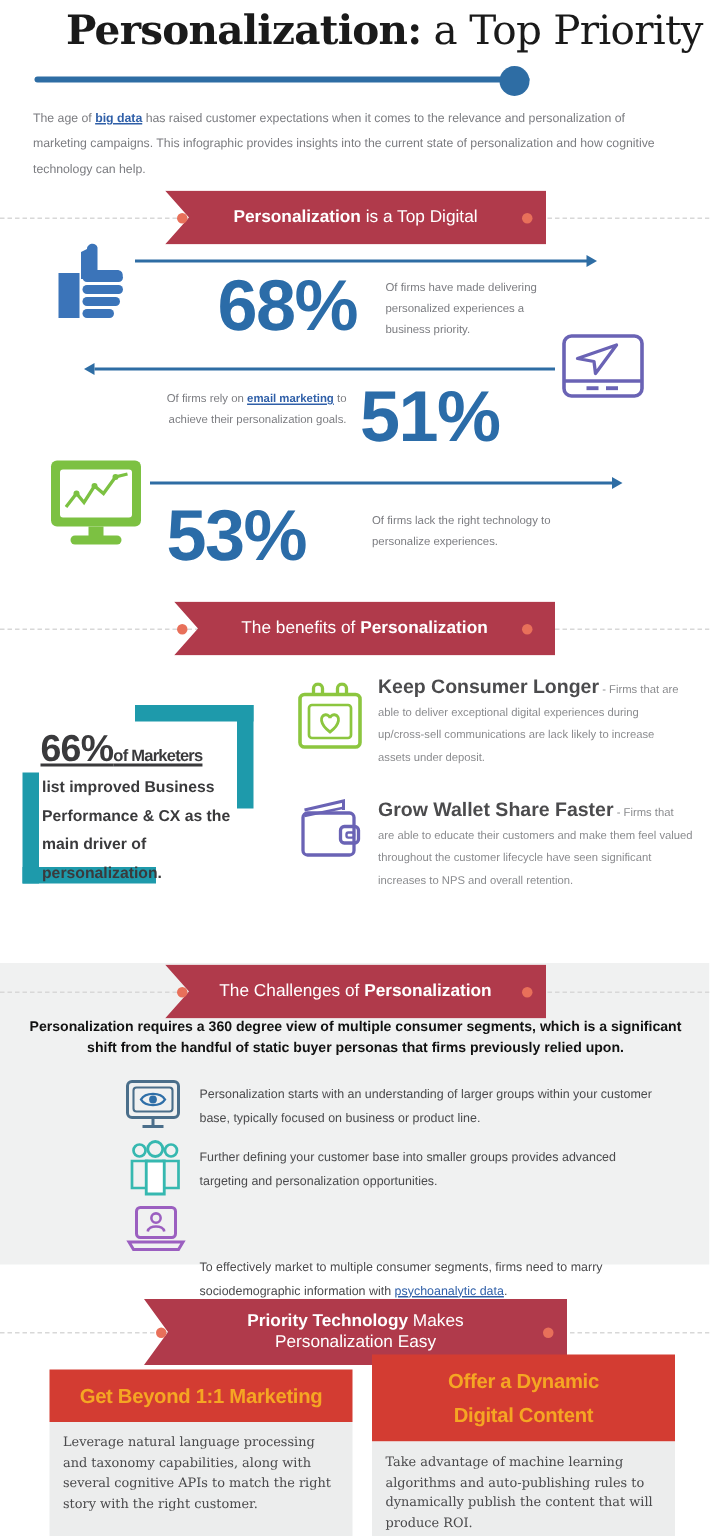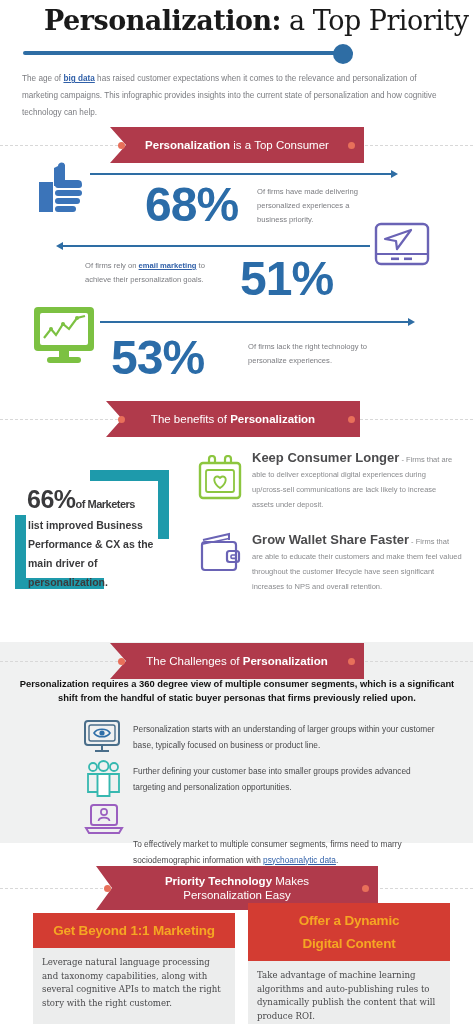--- a/index.html
+++ b/index.html
@@ -53,28 +53,28 @@
   .arrow-head.right{border-left:7px solid #2e6da4;}
   .arrow-head.left{border-right:7px solid #2e6da4;}
 
   .bignum{
     position:absolute;
     font-family:"Liberation Sans", sans-serif;
     font-weight:bold;color:#2b6ca8;
     font-size:48px;letter-spacing:-1px;line-height:48px;
   }
   .statdesc{position:absolute;font-size:7.6px;line-height:14px;color:#7b7c80;}
-  .statdesc.right{text-align:left;}
+  .statdesc.right{text-align:right;}
   .statdesc a{color:#2f5fa8;font-weight:bold;text-decoration:underline;}
 
   
   .bracket-tr{position:absolute;border-top:11px solid #1e9aab;border-right:11px solid #1e9aab;}
   .bracket-bl{position:absolute;border-bottom:11px solid #1e9aab;border-left:11px solid #1e9aab;}
   .sixsix{
-    position:absolute;font-size:25px;font-weight:bold;color:#3a3a3c;letter-spacing:-0.5px;
+    position:absolute;font-size:25px;font-weight:bold;color:#3a3a3c;letter-spacing:-0.5px;text-decoration:underline;
   }
   .sixsix .suffix{font-size:11px;font-weight:bold;}
   .benefit-body{position:absolute;font-size:10.5px;line-height:19px;font-weight:bold;color:#3a3a3c;width:150px;}
 
   .bitem{position:absolute;}
   .bitem .head{font-size:13px;font-weight:bold;color:#4b4b4d;}
   .bitem .head .tail{font-size:7.5px;font-weight:normal;color:#8a8b8e;margin-top:16px;}
   .bitem .body{font-size:7.5px;line-height:15px;color:#8a8b8e;width:230px;margin-top:2px;}
 
   
@@ -111,21 +111,21 @@
   </div>
   <div class="slider"></div>
   <div class="slider-knob"></div>
 
   <div class="intro">
     <span>The age of </span><a href="#">big data</a><span> has raised customer expectations when it comes to the relevance and personalization of marketing campaigns. This infographic provides insights into the current state of personalization and how cognitive technology can help.</span>
   </div>
 
   <div class="rule" style="top:145px;"></div>
   <div class="ribbon" style="left:110px;top:127px;width:254px;">
-    <span><b>Personalization</b><span class="reg"> is a Top Consumer</span></span>
+    <span><b>Personalization</b><span class="reg"> is a Top Digital</span></span>
   </div>
   <div class="dot" style="left:118px;top:145px;"></div>
   <div class="dot" style="left:348px;top:145px;"></div>
 
   <svg class="icon" style="left:34px;top:160px;" width="62" height="60" viewBox="0 0 62 60">
     <path d="M24 6 C24 2, 30 1, 31 5 L31 20 L44 20 C48 20,49 24,46 26 L20 26 L20 8 Z" fill="#3b74b9"></path>
     <path d="M5 22 L19 22 L19 52 L5 52 Z" fill="#3b74b9" rx="2"></path>
     <rect x="21" y="22" width="27" height="6" rx="3" fill="#3b74b9"></rect>
     <rect x="21" y="30" width="27" height="6" rx="3" fill="#3b74b9"></rect>
     <rect x="21" y="38" width="25" height="6" rx="3" fill="#3b74b9"></rect>
@@ -166,21 +166,21 @@
     <rect x="15" y="52" width="34" height="6" rx="3" fill="#7cc142"></rect>
   </svg>
 
   <div class="arrow-line" style="left:100px;top:321px;width:310px;"></div>
   <div class="arrow-head right" style="left:408px;top:318px;"></div>
 
   <div class="bignum" style="left:111px;top:334px;">53%</div>
   <div class="statdesc" style="left:248px;top:340px;width:120px;">Of firms lack the right technology to personalize experiences.</div>
 
   <div class="rule" style="top:419px;"></div>
-  <div class="ribbon" style="left:106px;top:401px;width:254px;text-align:right;">
+  <div class="ribbon" style="left:116px;top:401px;width:254px;text-align:right;">
     <span><span class="reg">The benefits of </span><b>Personalization</b></span>
   </div>
   <div class="dot" style="left:118px;top:419px;"></div>
   <div class="dot" style="left:348px;top:419px;"></div>
 
   <div class="bracket-tr" style="left:90px;top:470px;width:68px;height:58px;"></div>
   <div class="bracket-bl" style="left:15px;top:515px;width:78px;height:63px;"></div>
 
   <div class="sixsix" style="left:27px;top:485px;">
     <span>66%</span><span class="suffix">of Marketers</span>

